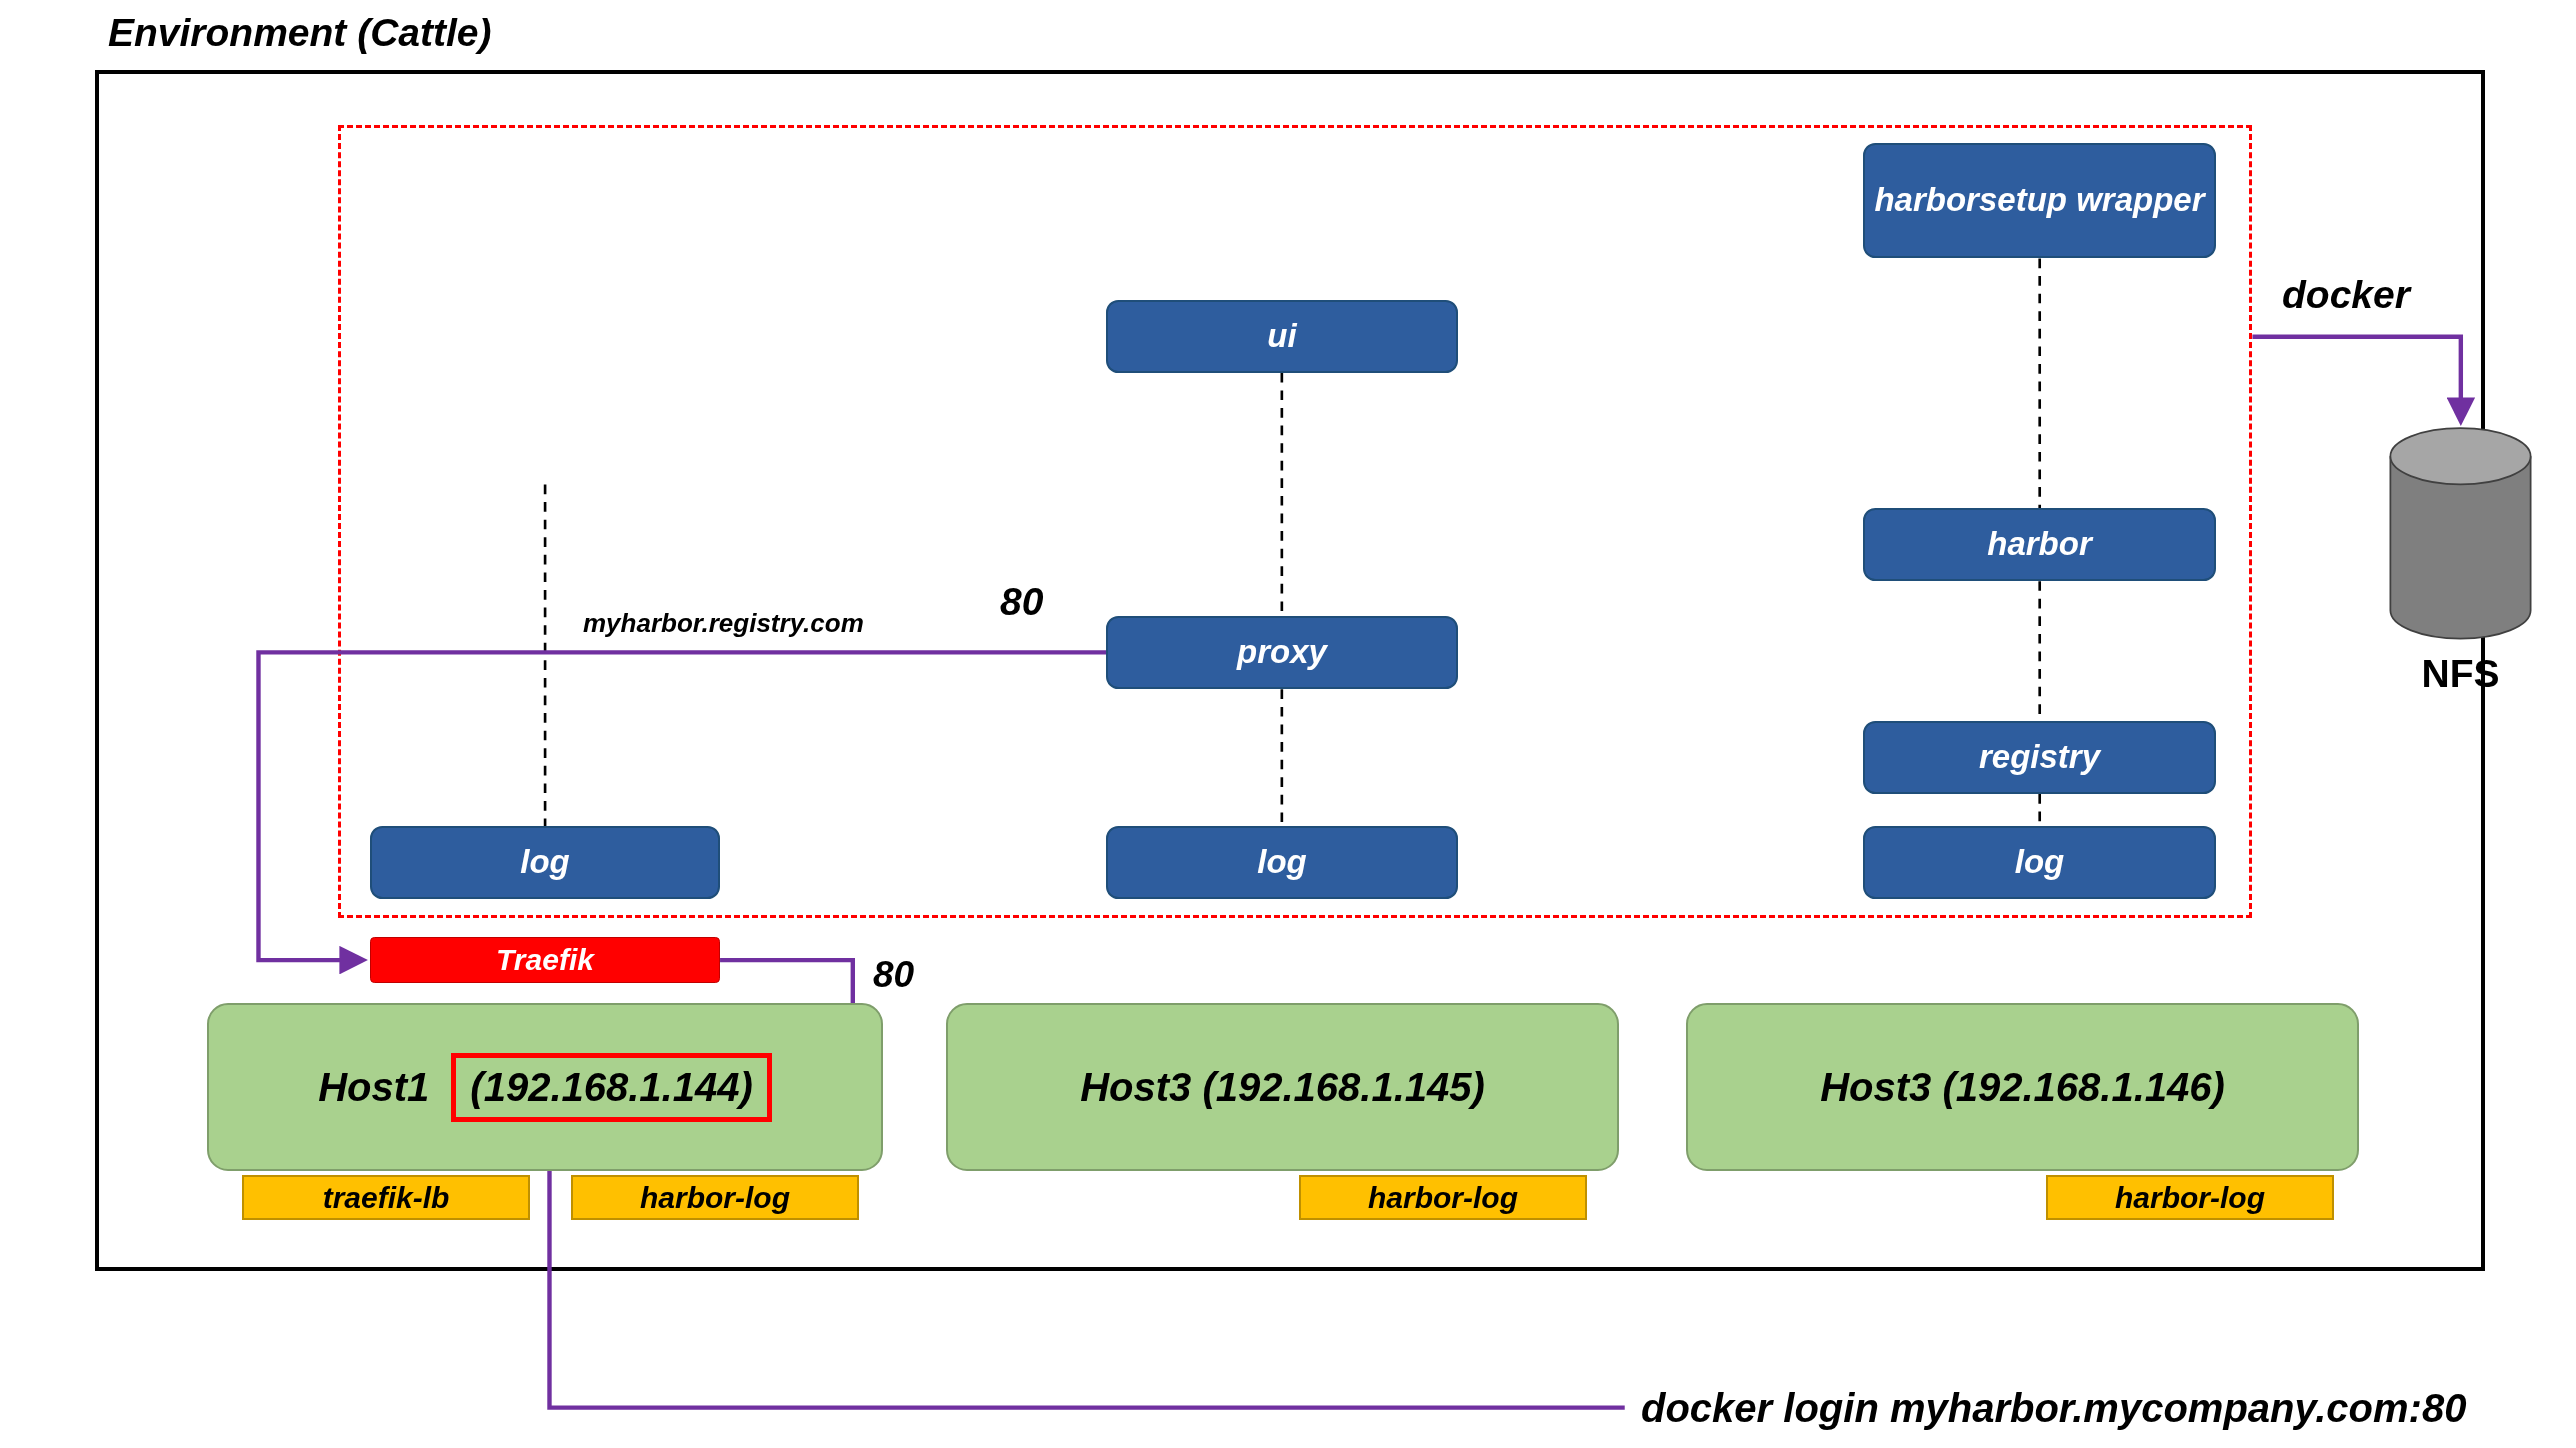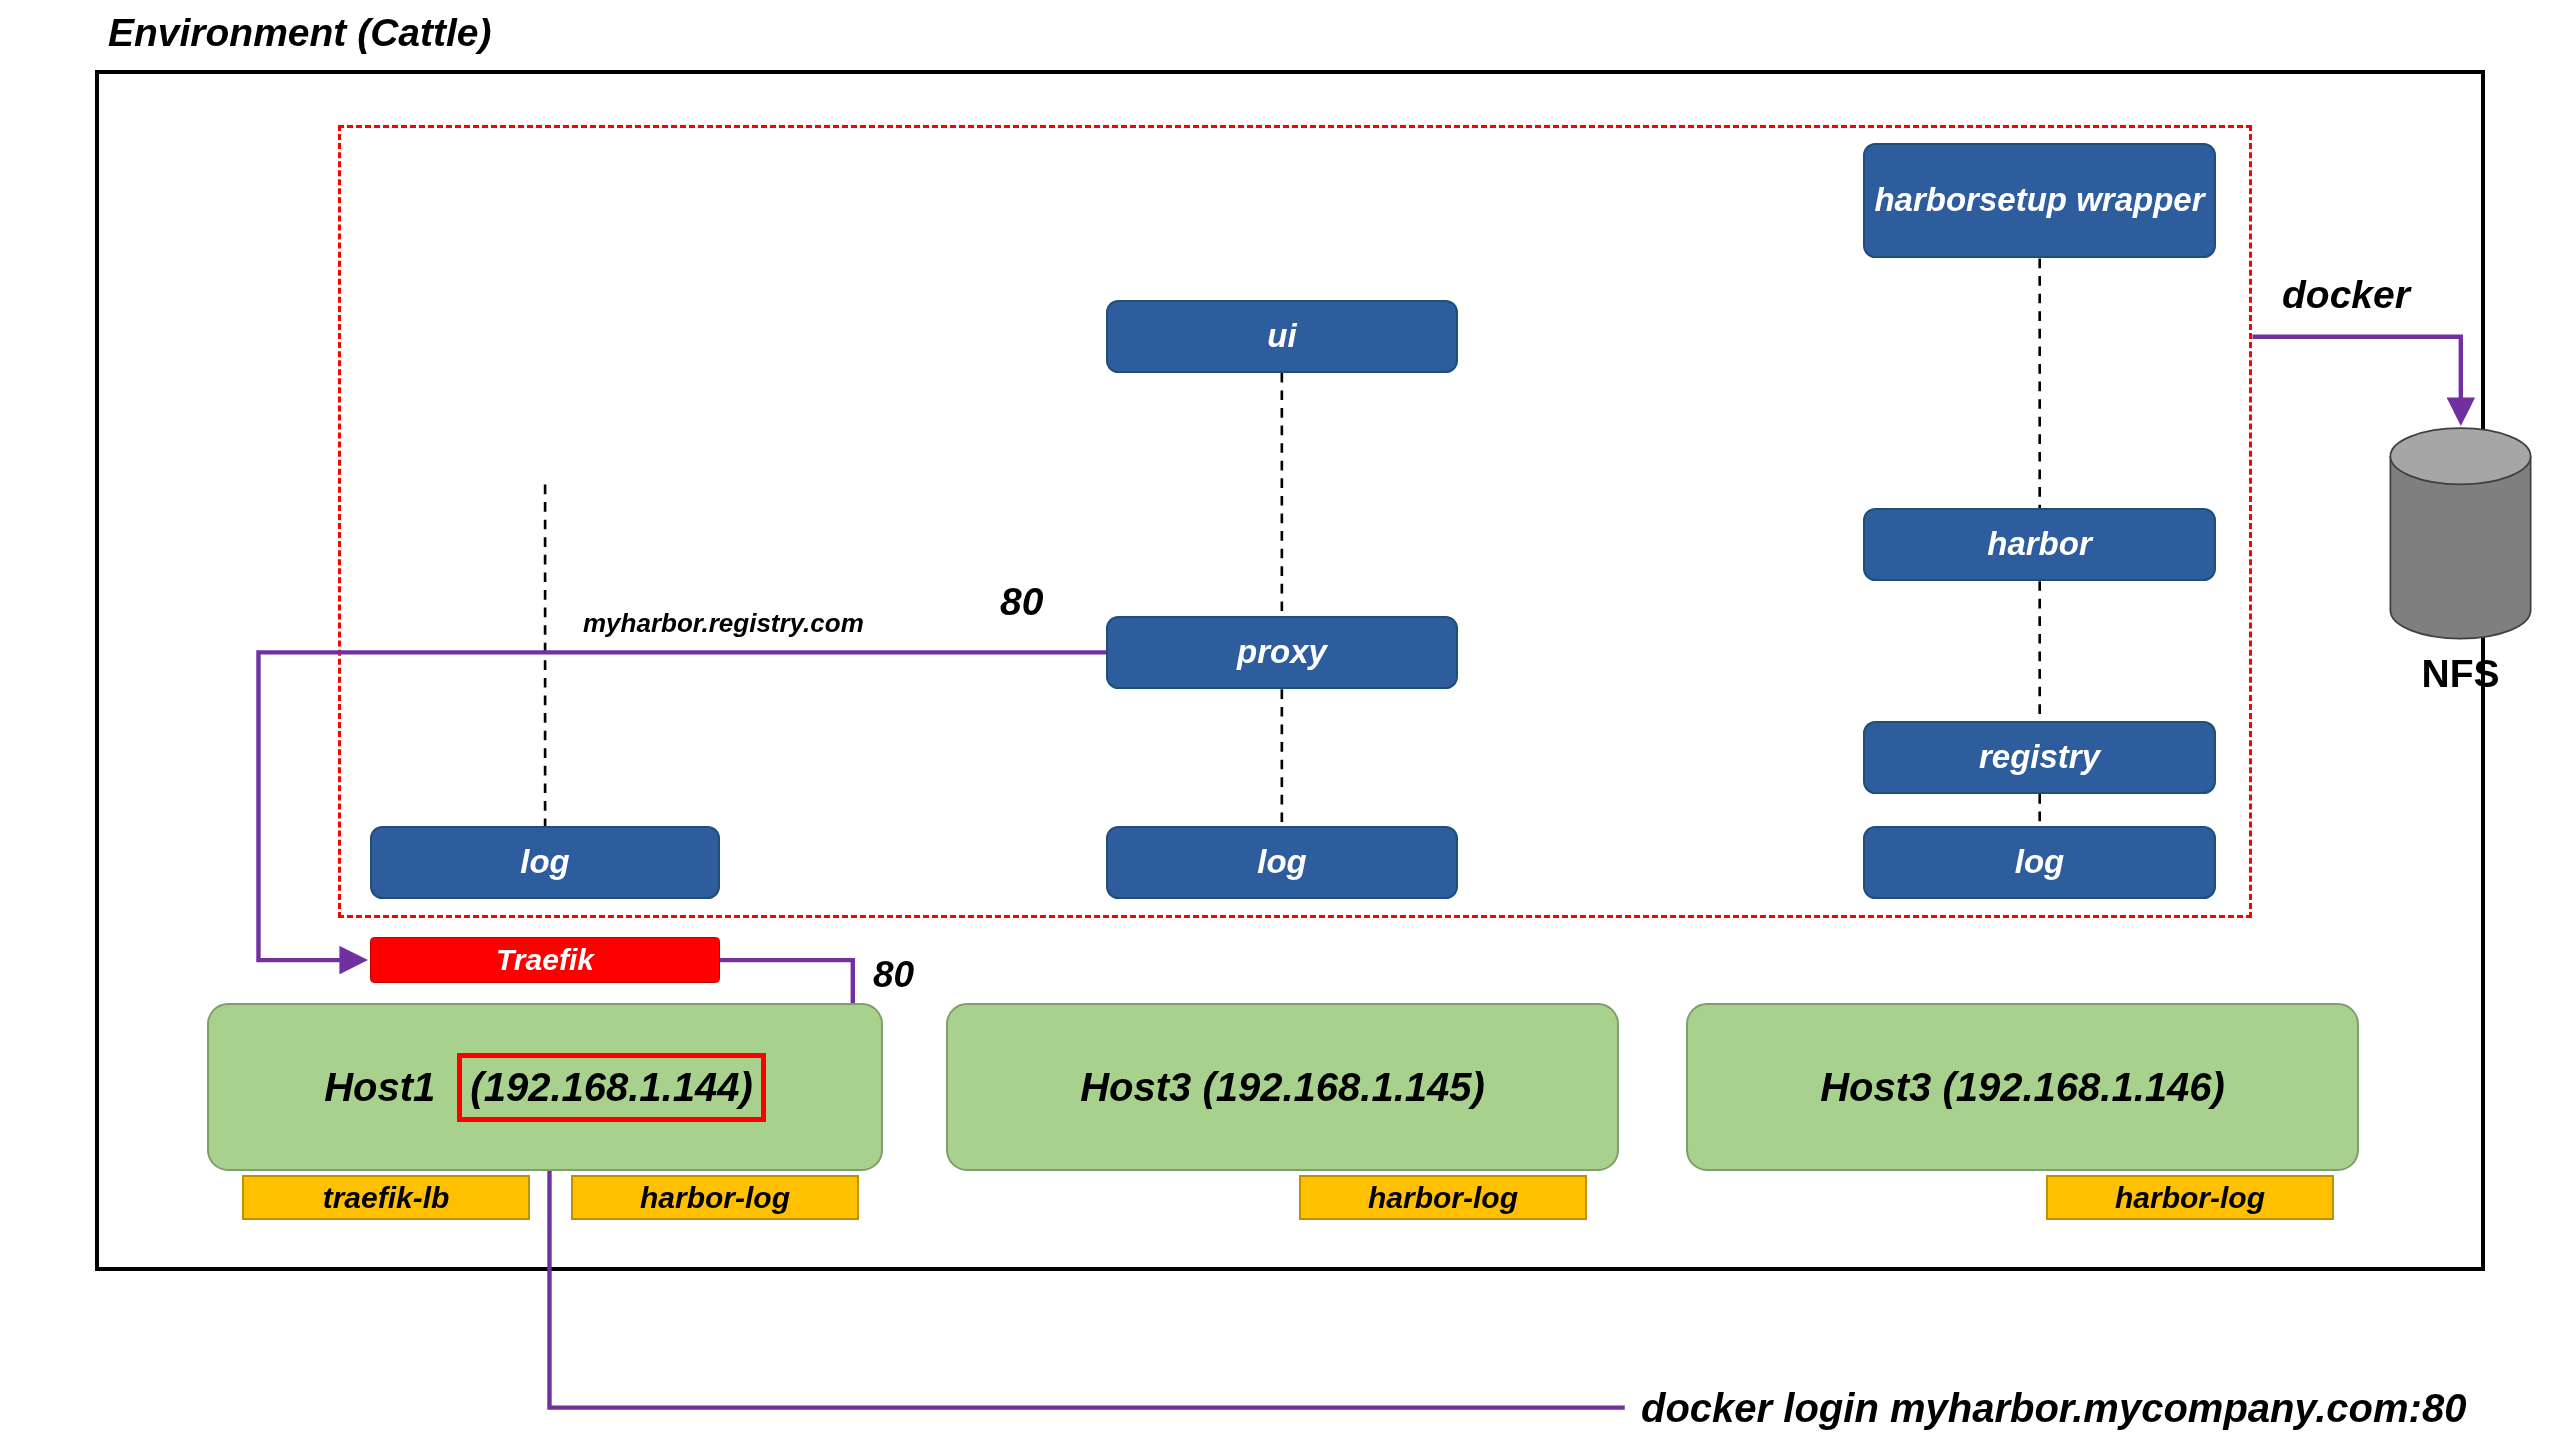--- a/index.html
+++ b/index.html
@@ -40,21 +40,21 @@
   .host {
     background:var(--host-green, #A9D18E);
     border:2.6px solid #7F9E6B;
     border-radius:21px;
     color:#000; font-weight:bold; font-style:italic; font-size:40px;
     display:flex; align-items:center; justify-content:center; gap:22px;
     white-space:nowrap;
   }
   .red-ip-highlight {
     border:5.3px solid #FF0000;
-    padding:7px 8px;
+    padding:7px 14px;
     display:inline-block;
   }
   .host-label {
     background:var(--label-yellow, #FFC000);
     border:2.6px solid var(--label-border, #BF9000);
     color:#000; font-weight:bold; font-style:italic; font-size:30px;
     display:flex; align-items:center; justify-content:center;
     white-space:nowrap;
   }
   .edge-label {

